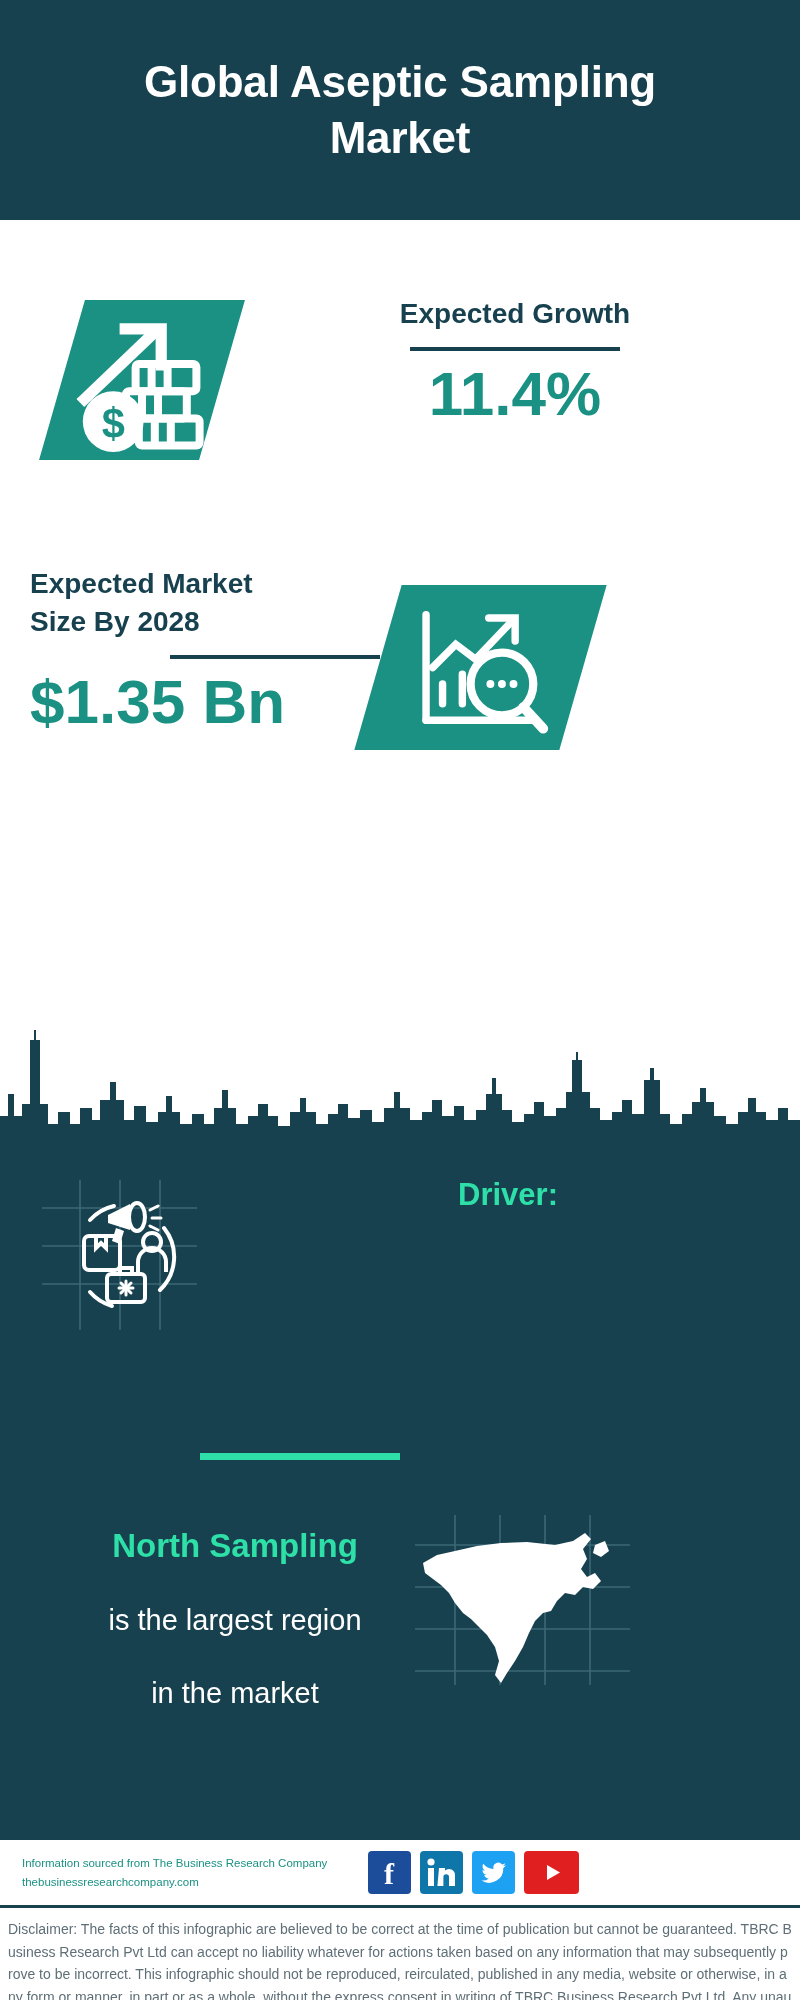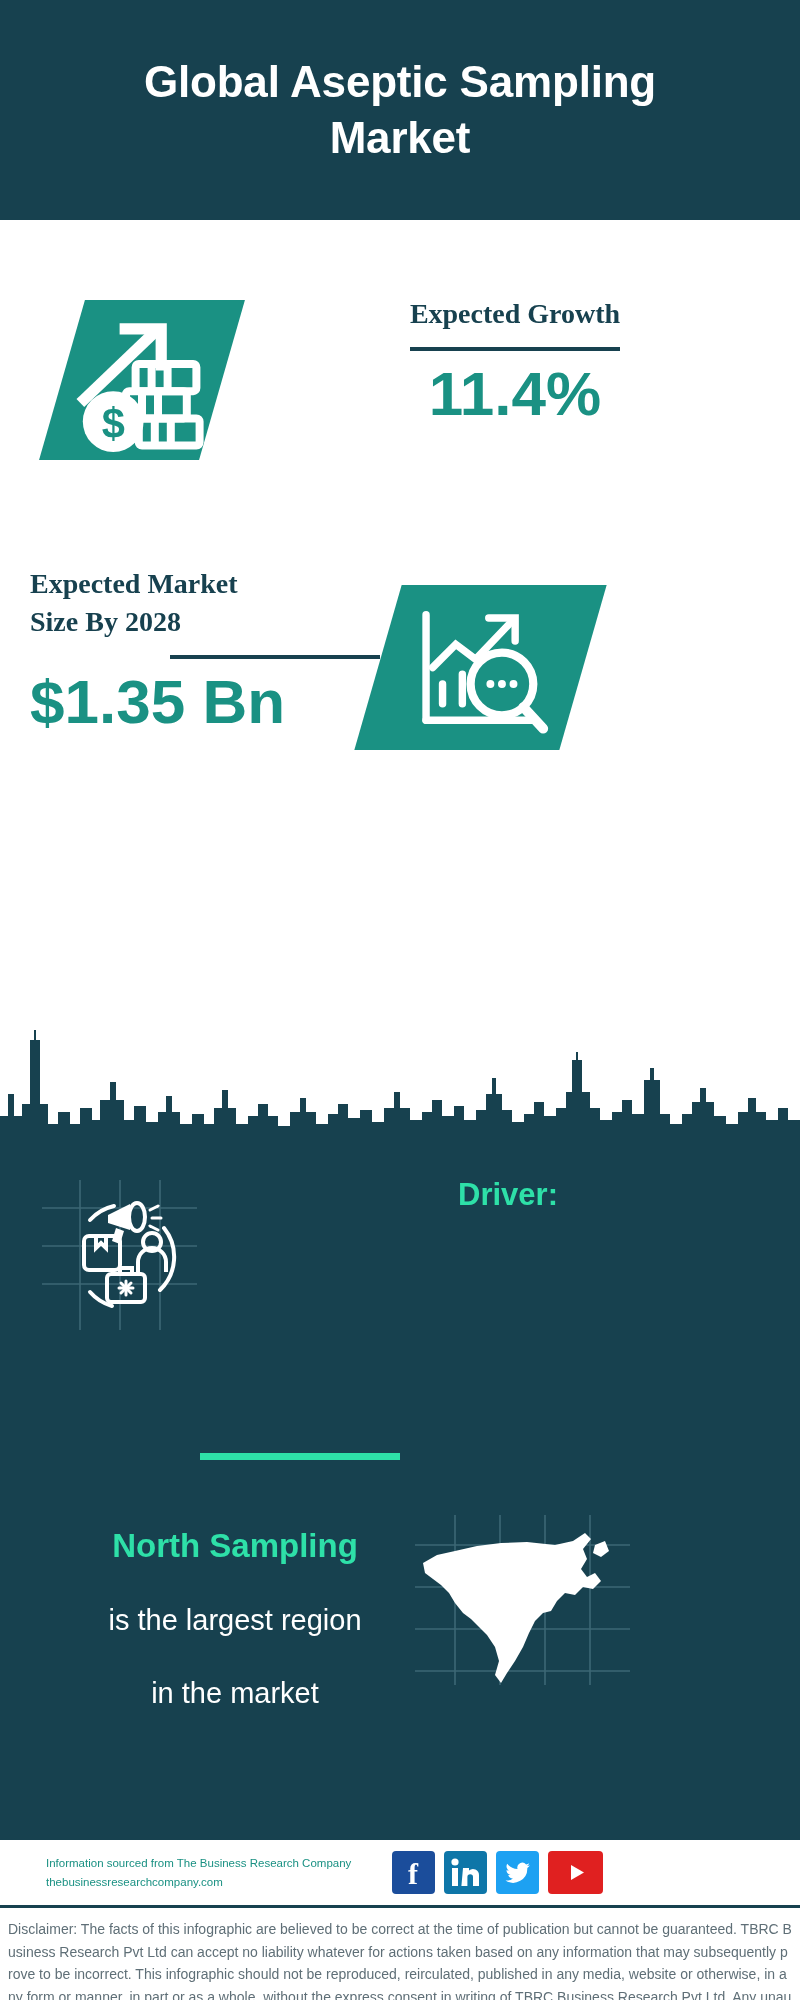--- a/index.html
+++ b/index.html
@@ -38,21 +38,21 @@
   }
   .para .ico { transform: skewX(16deg); display:block; width:100%; height:100%; }
 
   
   .row1-icon { left: 62px; top: 300px; width: 160px; height: 160px; }
   .row1-text {
     position: absolute; left: 255px; top: 295px; width: 520px;
     text-align: center;
   }
   .lbl {
-    color: #17414f; font-size: 28px; font-weight: bold; line-height: 1.35; font-family: Liberation Serif, serif;
+    color: #17414f; font-size: 28px; font-weight: bold; line-height: 1.35;
   }
   .rule {
     width: 210px; height: 4px; background: #17414f;
     margin: 14px auto 10px auto;
   }
   .bigval {
     color: #1a9183; font-size: 62px; font-weight: bold; line-height: 1.05;
   }
 
   
@@ -77,21 +77,21 @@
   .region-text { position: absolute; left: 45px; top: 1525px; width: 380px; text-align: center; }
   .region-name { color: #2ee0a8; font-size: 33px; font-weight: bold; line-height: 1.25; }
   .region-sub { color: #ffffff; font-size: 29px; line-height: 1.25; margin-top: 36px; }
   .region-map { position: absolute; left: 415px; top: 1515px; width: 215px; height: 170px; }
 
   
   .source-bar {
     position: absolute; left: 0; top: 1840px; width: 800px; height: 65px;
     background: #ffffff; display: flex; align-items: center;
   }
-  .source-text { margin-left: 46px; width: 340px; color: #1a9183; font-size: 11.5px; line-height: 1.65; }
+  .source-text { margin-left: 22px; width: 340px; color: #1a9183; font-size: 11.5px; line-height: 1.65; }
   .social { display: flex; align-items: center; gap: 9px; margin-left: 6px; }
   .sq { width: 43px; height: 43px; border-radius: 4px; display:flex; align-items:center; justify-content:center; }
   .sq svg { display:block; }
 
   
   .disc-rule { position: absolute; left: 0; top: 1905px; width: 800px; height: 3px; background: #17414f; }
   .disclaimer {
     position: absolute; left: 0; top: 1912px; width: 800px; height: 88px;
     padding: 6px 8px 0 8px;
     color: #5f6f77; font-size: 14px; line-height: 1.62; text-align: left;

